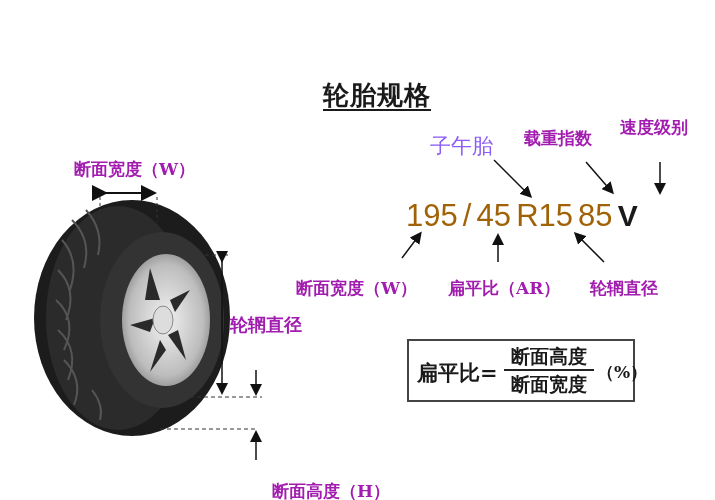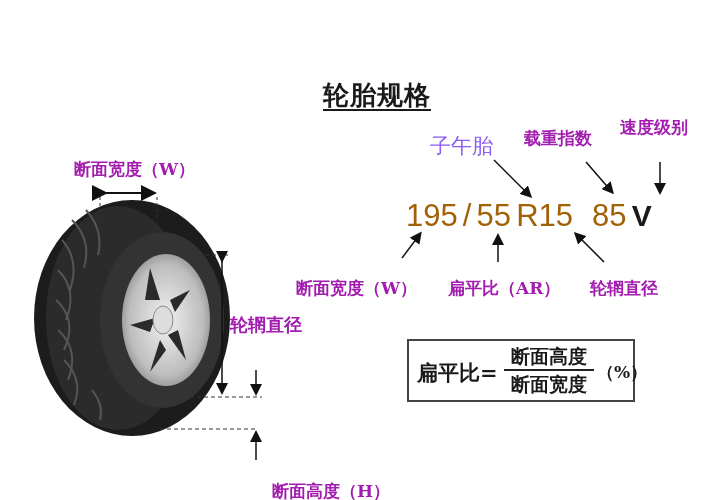--- a/index.html
+++ b/index.html
@@ -96,23 +96,23 @@
 <div class="abs lbl" style="left:230px;top:313px;font-size:18px;">轮辋直径</div>
 <div class="abs lbl" style="left:272px;top:465px;margin-top:15px;">断面高度（H）</div>
 
 <div class="abs lbl-light" style="left:430px;top:132px;">子午胎</div>
 <div class="abs lbl" style="left:524px;top:127px;">载重指数</div>
 <div class="abs lbl" style="left:620px;top:116px;">速度级别</div>
 
 <div class="abs" style="left:406px;top:198px;">
   <span class="spec">195</span>
   <span class="spec">/</span>
-  <span class="spec">55</span>
+  <span class="spec">45</span>
   <span class="spec">R15</span>
-  <span class="spec" style="margin-left:14px;">85</span>
+  <span class="spec" style="">85</span>
   <span class="specv">V</span>
 </div>
 
 <div class="abs lbl" style="left:296px;top:277px;">断面宽度（W）</div>
 <div class="abs lbl" style="left:448px;top:277px;text-align:right;">扁平比（AR）</div>
 <div class="abs lbl" style="left:590px;top:277px;">轮辋直径</div>
 
 <div class="abs formula">
   <div class="abs f-left">扁平比=</div>
   <div class="abs f-frac">

